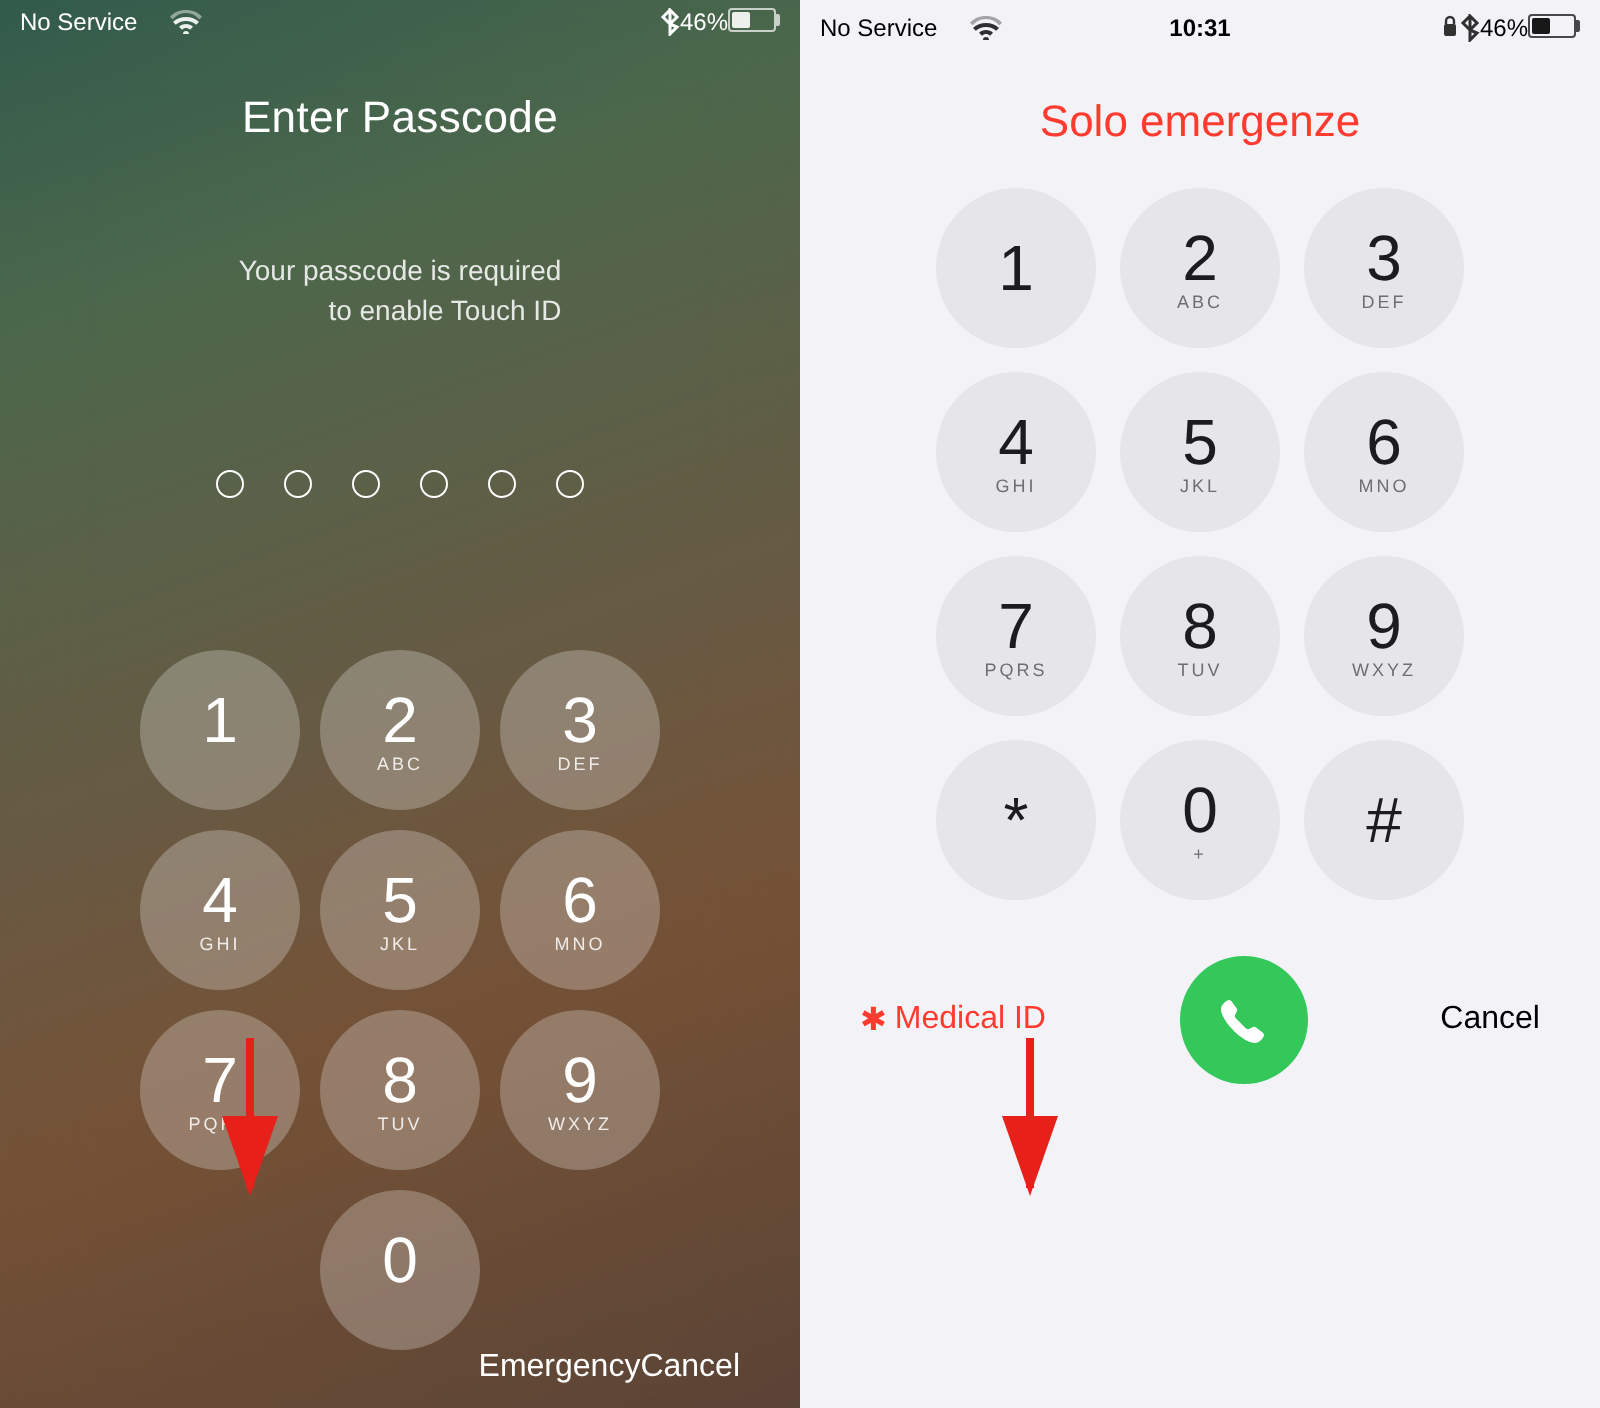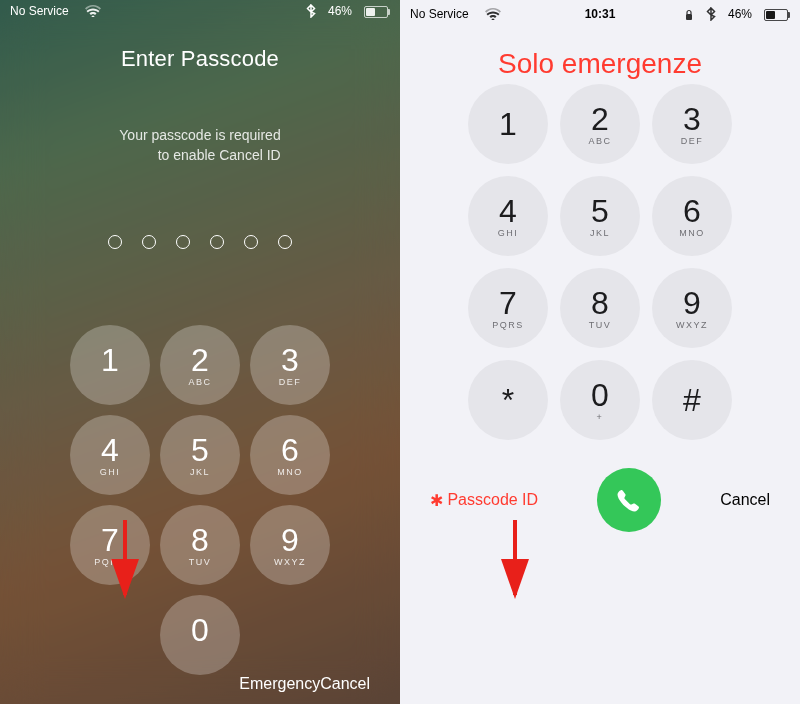--- a/index.html
+++ b/index.html
@@ -44,22 +44,22 @@
     }
 
     .status-left-info {
       display: flex;
       align-items: center;
       gap: 16px;
     }
 
     .status-right-info {
       display: flex;
-      align-items: flex-end;
-      gap: 12px;
+      align-items: flex-start;
+      gap: 0;
     }
 
     .status-text {
       color: white;
       font-size: 12px;
       font-weight: 500;
     }
 
     
     .lock-content {
@@ -199,24 +199,24 @@
       font-size: 12px;
       font-weight: 600;
       position: absolute;
       left: 50%;
       transform: translateX(-50%);
     }
 
     
     .emergency-title {
       color: #ff3b30;
-      font-size: 28px;
+      font-size: 22px;
       font-weight: 400;
       margin-top: 20px;
-      margin-bottom: 4px;
+      margin-bottom: 20px;
     }
 
     
     .emergency-keypad {
       display: grid;
       grid-template-columns: repeat(3, 80px);
       grid-template-rows: repeat(4, 80px);
       gap: 12px;
     }
 
@@ -379,21 +379,21 @@
         </div>
         <div class="battery-tip"></div>
       </div>
     </div>
   </div>
 
   <div class="lock-content">
     <div class="enter-passcode-title">Enter Passcode</div>
     <div class="touch-id-subtitle">
       <span>Your passcode is required</span><br>
-      <span>to enable Cancel ID</span>
+      <span>to enable Touch ID</span>
     </div>
 
     <div class="passcode-dots">
       <div class="dot"></div>
       <div class="dot"></div>
       <div class="dot"></div>
       <div class="dot"></div>
       <div class="dot"></div>
       <div class="dot"></div>
     </div>
@@ -554,21 +554,21 @@
           <polygon points="0 0, 10 3.5, 0 7" fill="#e8201a"></polygon>
         </marker>
       </defs>
       <line x1="35" y1="10" x2="35" y2="85" stroke="#e8201a" stroke-width="4" marker-end="url(#arrowhead-right)"></line>
     </svg>
   </div>
 
   <div class="emergency-bottom">
     <button class="medical-id-btn">
       <span class="asterisk-icon">✱</span>
-      <span>Passcode ID</span>
+      <span>Medical ID</span>
     </button>
     <button class="call-btn">
       <svg width="28" height="28" viewBox="0 0 28 28">
         <path d="M6.5 4C6 4 5 4.5 4 5.5C3 6.5 2.5 7.5 2.5 8.5C2.5 14.5 13.5 25.5 19.5 25.5C20.5 25.5 21.5 25 22.5 24C23.5 23 24 22 24 21.5C24 21 23.7 20.5 23 20L20 17.8C19.5 17.4 19 17.3 18.5 17.5L16.5 18.5C16 18.7 15.5 18.6 15 18.2L9.8 13C9.4 12.5 9.3 12 9.5 11.5L10.5 9.5C10.7 9 10.6 8.5 10.2 8L8 5C7.5 4.3 7 4 6.5 4Z" fill="white"></path>
       </svg>
     </button>
     <button class="cancel-btn-right">Cancel</button>
   </div>
 </div>
 

